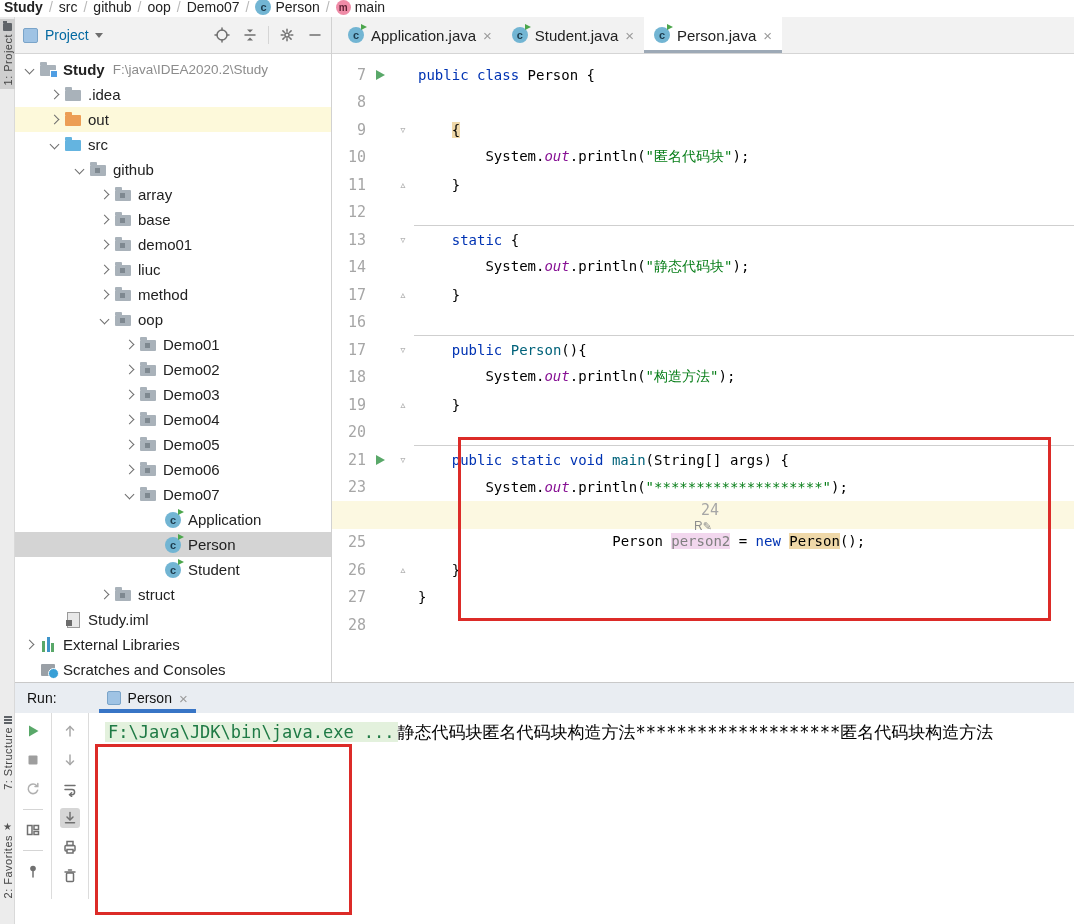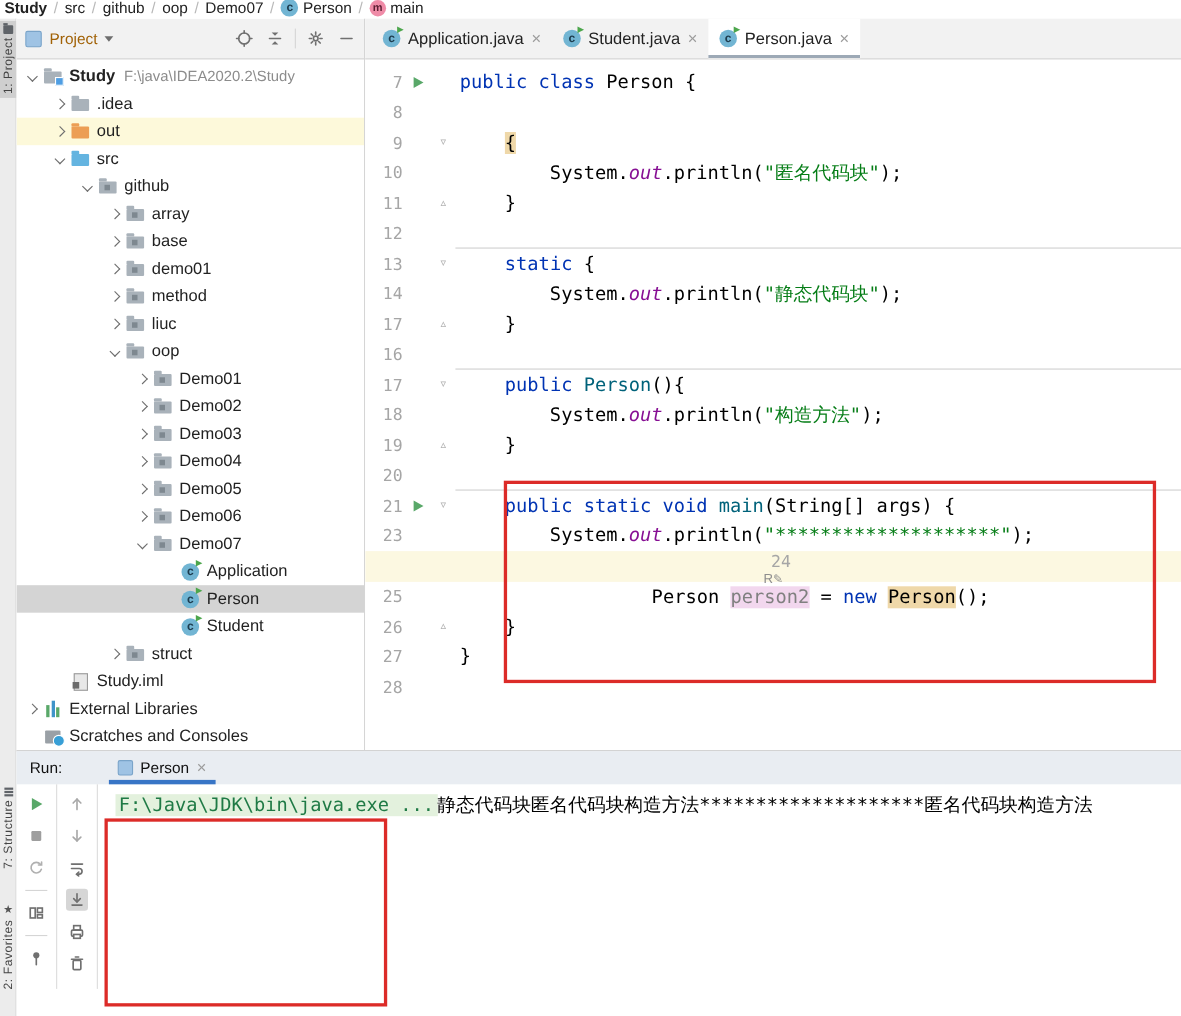--- a/index.html
+++ b/index.html
@@ -19,21 +19,21 @@
   .tw-btn .vtext { writing-mode:vertical-rl; transform:rotate(180deg); font-size:11px; color:#444; letter-spacing:.5px; }
   .tw-btn.active { background:#cfcfcf; }
   .tw-mini { width:9px; height:8px; background:#5f6368; border-radius:1px; position:relative; }
   .tw-mini::before { content:""; position:absolute; top:-2px; left:0; width:4px; height:2px; background:#5f6368; }
   .tw-star { font-size:10px; color:#555; }
   .tw-struct { display:flex; flex-direction:column; gap:1px; }
   .tw-struct b { width:8px; height:2px; background:#5f6368; }
 
   
   .project { position:absolute; left:15px; top:17px; width:317px; height:665px; background:#fff; border-right:1px solid #d1d1d1; overflow:hidden; }
-  .phead { height:37px; display:flex; align-items:center; padding:0 6px 0 8px; background:#f2f2f2; border-bottom:1px solid #d5d5d5; font-size:14px; color:#a16207; }
+  .phead { height:37px; display:flex; align-items:center; padding:0 6px 0 8px; background:#f2f2f2; border-bottom:1px solid #d5d5d5; font-size:14px; color:#0369a1; }
   .tw-ic { width:15px; height:15px; background:#9fc3e4; border:1px solid #7aa4c9; border-radius:2px; margin-right:7px; }
   .caret { width:0; height:0; border-left:4px solid transparent; border-right:4px solid transparent; border-top:5px solid #6e6e6e; margin-left:6px; }
   .phead-actions { margin-left:auto; display:flex; align-items:center; gap:8px; }
   .btn { display:inline-flex; align-items:center; justify-content:center; width:20px; height:20px; }
   .vsep { width:1px; height:18px; background:#d5d5d5; }
   .tree { padding-top:3px; font-size:15px; color:#222; }
   .trow { height:25px; display:flex; align-items:center; white-space:nowrap; }
   .trow.selected { background:#d4d4d4; }
   .trow.yellow { background:#fdf9da; }
   .trow .label { margin-left:5px; }
@@ -75,21 +75,21 @@
   .code-area { position:relative; height:628px; overflow:hidden; font-family:"DejaVu Sans Mono", monospace; }
   .code-line { position:relative; display:flex; align-items:center; height:27.5px; }
   .code-line.cur { background:#fcf8e1;flex-direction:column; }
   .code-line.sep::before { content:""; position:absolute; left:82px; right:0; top:-1px; height:1px; background:#cfcfcf; }
   .ln { width:36px; flex:none; text-align:right; color:#a6a6a6; font-size:15px; padding-right:2px; }
   .gicon { width:24px; flex:none; display:flex; justify-content:center; align-items:center; }
   .gfold { width:22px; flex:none; text-align:center; color:#b3b3b3; font-size:13px; }
   .runarrow { width:0; height:0; border-left:9px solid #59a869; border-top:5.5px solid transparent; border-bottom:5.5px solid transparent; }
   .redit { color:#8e8e8e; font-size:12px; font-family:"Liberation Sans",sans-serif; }
   .redit .pencil { font-size:11px; }
-  .codetext { white-space:pre; font-size:17px; color:#000; padding-left:4px; }
+  .codetext { white-space:pre; font-size:14px; color:#000; padding-left:4px; }
   .kw { color:#0033b3; } .mth { color:#00627a; } .str { color:#067d17; }
   .fld { color:#871094; font-style:italic; } .un { color:#808080; } .pl { color:#000; }
   .bg-tan { background:#efd8a9; } .bg-pink { background:#f2d7ee; }
 
   
   .runpanel { position:absolute; left:15px; top:682px; width:1059px; height:242px; border-top:1px solid #c9c9c9; background:#fff; }
   .runrow { height:30px; background:#e9edf2; display:flex; align-items:center; font-size:14px; color:#111; padding-left:12px; }
   .rtab { position:relative; display:flex; align-items:center; gap:7px; margin-left:42px; padding:0 8px; height:100%; }
   .rtab::after { content:""; position:absolute; left:0; right:0; bottom:0; height:4px; background:#3875c6; }
   .runbody { display:flex; height:186px; }
@@ -284,31 +284,31 @@
           <span class="label">demo01</span>
         </span>
         <span class="trow">
           <span style="width: 81px; flex: 0 0 auto;"></span>
           <span class="chevbox">
             <span class="chev r"></span>
           </span>
           <span class="ibox">
             <span class="folder pkg"></span>
           </span>
+          <span class="label">liuc</span>
+        </span>
+        <span class="trow">
+          <span style="width: 81px; flex: 0 0 auto;"></span>
+          <span class="chevbox">
+            <span class="chev r"></span>
+          </span>
+          <span class="ibox">
+            <span class="folder pkg"></span>
+          </span>
           <span class="label">method</span>
-        </span>
-        <span class="trow">
-          <span style="width: 81px; flex: 0 0 auto;"></span>
-          <span class="chevbox">
-            <span class="chev r"></span>
-          </span>
-          <span class="ibox">
-            <span class="folder pkg"></span>
-          </span>
-          <span class="label">liuc</span>
         </span>
         <span class="trow">
           <span style="width: 81px; flex: 0 0 auto;"></span>
           <span class="chevbox">
             <span class="chev d"></span>
           </span>
           <span class="ibox">
             <span class="folder pkg"></span>
           </span>
           <span class="label">oop</span>

